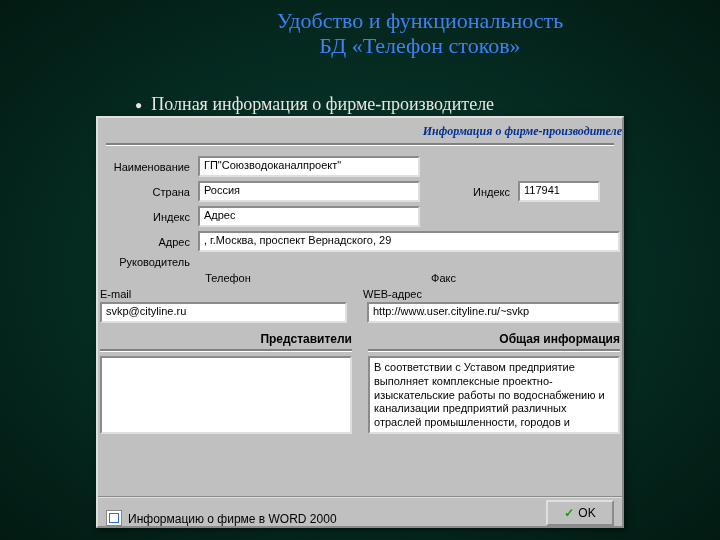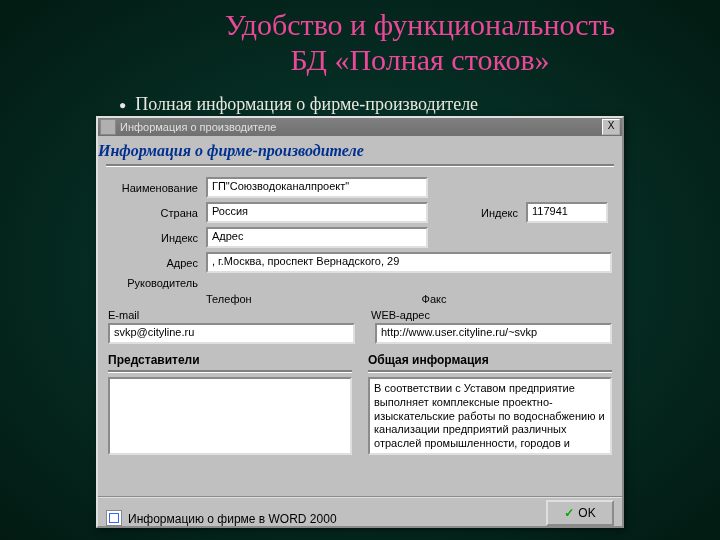--- a/index.html
+++ b/index.html
@@ -2,57 +2,52 @@
 <html><head>
 <meta charset="utf-8">
 <style>
 html,body{margin:0;padding:0;width:720px;height:540px;overflow:hidden;font-family:Arial,sans-serif}
 body{background:radial-gradient(ellipse at center,#0a5040 0%,#063026 40%,#021a12 100%)}
 .slide{position:relative;width:720px;height:540px}
 .logo{position:absolute;left:10px;top:8px;width:100px;height:70px}
 .logo-diamond{position:absolute;left:10px;top:0;width:80px;height:55px;background:linear-gradient(135deg,#3a4a3a,#1a2a1a);clip-path:polygon(50% 0,100% 50%,50% 100%,0 50%)}
 .logo-text{position:absolute;left:30px;top:10px;font-family:'Times New Roman',serif;font-size:24px;font-weight:bold;color:#d4c890;text-shadow:1px 1px 2px #000;transform:scaleY(1.3)}
 .logo-bar{position:absolute;left:0;top:50px;width:100px;height:14px;background:#0a3a28;border:1px solid #2a5a48;font-size:7px;color:#8aba9a;text-align:center;line-height:14px}
-.title{position:absolute;left:140px;top:8px;width:560px;color:#ec4899;font-family:'Times New Roman',serif;font-size:30px;text-align:center;line-height:1.15}
-.bullet{position:absolute;left:119px;top:94px;color:#e8e8e0;font-family:'Times New Roman',serif;font-size:18px}
+.title{position:absolute;left:140px;top:8px;width:560px;color:#3b82f6;font-family:'Times New Roman',serif;font-size:22px;text-align:center;line-height:1.15}
+.bullet{position:absolute;left:135px;top:94px;color:#e8e8e0;font-family:'Times New Roman',serif;font-size:18px}
 .bullet::before{content:"● ";font-size:12px;vertical-align:middle;margin-right:6px}
 .win{position:absolute;left:96px;top:116px;width:524px;height:408px;background:#c0c0c0;border:2px outset #dfdfdf;box-shadow:2px 2px 6px rgba(0,0,0,.5)}
 .titlebar{height:18px;background:linear-gradient(#808080,#707070);display:flex;align-items:center;padding:0 2px;font-size:11px;color:#e0e0e0}
 .titlebar .ticon{width:14px;height:14px;background:#b0b0b0;border:1px solid #888;margin-right:4px}
 .xbtn{width:16px;height:14px;background:#c0c0c0;border:1px outset #fff;margin-left:auto;font-size:10px;line-height:12px;text-align:center;font-family:sans-serif;color:#000}
-.hdr{text-align:left;font-family:'Times New Roman',serif;font-size:16px;font-weight:bold;font-style:italic;color:#003090;padding:6px 0 4px}
+.hdr{text-align:right;font-family:'Times New Roman',serif;font-size:12px;font-weight:bold;font-style:italic;color:#003090;padding:6px 0 4px}
 .hr{height:2px;background:#808080;border-bottom:1px solid #fff;margin:0 8px}
-.form{padding:6px 10px;font-size:11px;color:#000}
+.form{padding:6px 2px;font-size:11px;color:#000}
 .row{display:flex;align-items:center;margin:4px 0}
 .lbl{text-align:right;padding-right:8px;white-space:nowrap}
 .sunken{background:#fff;border:2px inset #dfdfdf;height:17px;line-height:15px;padding:0 4px;font-size:11px;overflow:hidden;white-space:nowrap}
 .multi{height:68px;line-height:1.25;white-space:normal;padding:3px 4px;overflow:hidden}
-.sectitle{font-weight:bold;text-align:left;font-size:12px;padding:3px 0}
+.sectitle{font-weight:bold;text-align:right;font-size:12px;padding:3px 0}
 .footer{position:absolute;left:0;right:0;bottom:0;height:28px;border-top:2px groove #dfdfdf;display:flex;align-items:flex-end;padding:0 8px;font-size:12px}
 .wicon{width:14px;height:14px;border:1px solid #888;background:#fff;margin-right:6px;position:relative}
 .wicon::after{content:"";position:absolute;left:2px;top:2px;width:8px;height:8px;border:1px solid #2a6aff}
 .okbtn{margin-left:auto;width:64px;height:22px;background:#c0c0c0;border:2px outset #dfdfdf;display:flex;align-items:center;justify-content:center;font-size:12px}
 .okbtn .chk{color:#0a0;font-weight:bold;margin-right:4px}
 </style>
 </head>
 <body>
 
 <div class="slide">
   <div class="title">
     <span>Удобство и функциональность</span><br>
-    <span>БД «Полная стоков»</span>
+    <span>БД «Телефон стоков»</span>
   </div>
   <div class="bullet">Полная информация о фирме-производителе</div>
 
   <div class="win">
-    <div class="titlebar">
-      <div class="ticon"></div>
-      <span>Информация о производителе</span>
-      <div class="xbtn">X</div>
-    </div>
     <div class="hdr">Информация о фирме-производителе</div>
     <div class="hr"></div>
 
     <div class="form">
       <div class="row">
         <div class="lbl" style="width:90px">Наименование</div>
         <div class="sunken" style="flex:0 0 210px">ГП"Союзводоканалпроект"</div>
       </div>
       <div class="row">
         <div class="lbl" style="width:90px">Страна</div>
@@ -66,23 +61,23 @@
       </div>
       <div class="row">
         <div class="lbl" style="width:90px">Адрес</div>
         <div class="sunken" style="flex:1">, г.Москва, проспект Вернадского, 29</div>
       </div>
       <div class="row">
         <div class="lbl" style="width:90px">Руководитель</div>
       </div>
       <div class="row">
         <div style="width:98px"></div>
-        <div class="lbl" style="width:60px;text-align:left">Телефон</div>
+        <div class="lbl" style="width:60px;text-align:center">Телефон</div>
         <div style="width:130px"></div>
-        <div class="lbl" style="width:60px;text-align:center">Факс</div>
+        <div class="lbl" style="width:60px;text-align:right">Факс</div>
       </div>
       <div class="row">
         <div class="lbl" style="width:50px;text-align:left">E-mail</div>
         <div style="width:205px"></div>
         <div class="lbl" style="width:80px;text-align:left">WEB-адрес</div>
       </div>
       <div class="row" style="margin-top:-2px">
         <div class="sunken" style="flex:0 0 235px">svkp@cityline.ru</div>
         <div style="width:20px"></div>
         <div class="sunken" style="flex:1">http://www.user.cityline.ru/~svkp</div>

